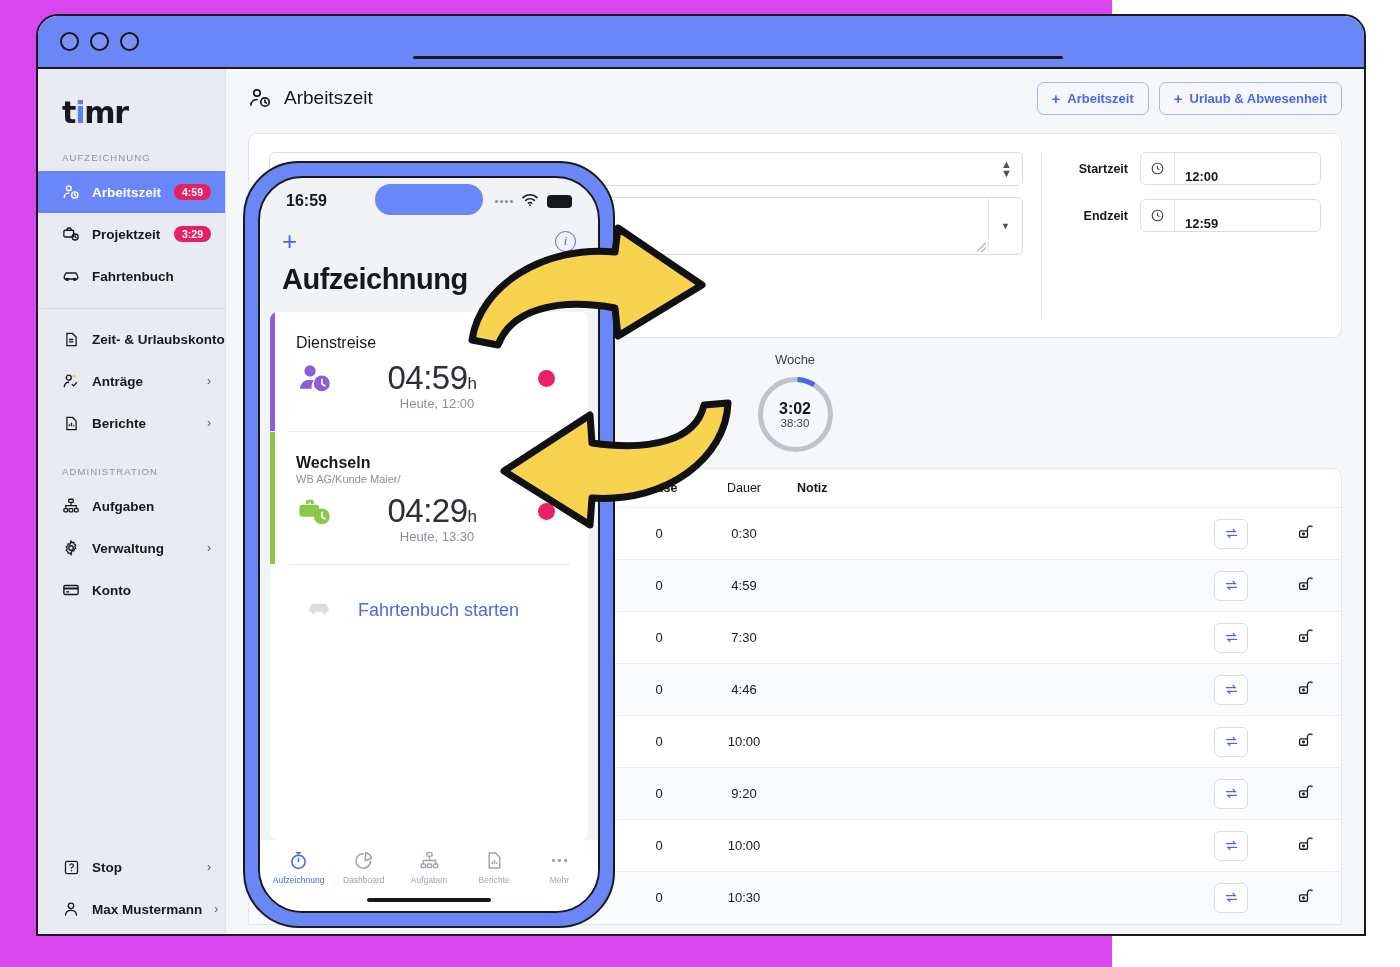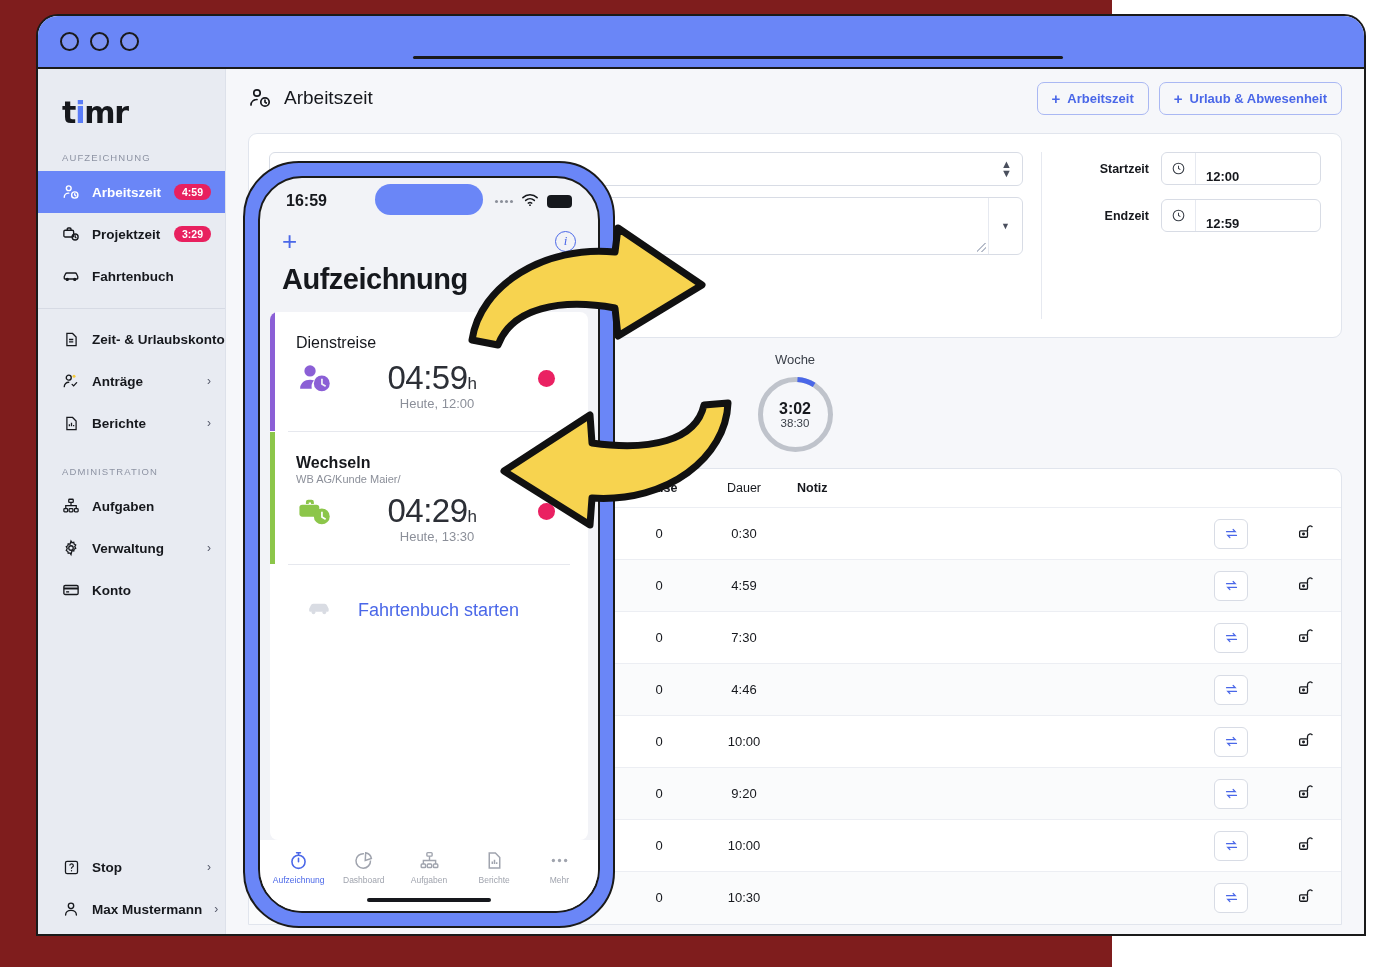--- a/index.html
+++ b/index.html
@@ -1,21 +1,21 @@
 <!DOCTYPE html>
 <html><head>
 <meta charset="utf-8">
 <style>
   * { box-sizing: border-box; margin:0; padding:0; }
   html,body { width:1400px; height:967px; overflow:hidden; }
   body {
     font-family: "Liberation Sans", sans-serif;
     background: #ffffff;
   }
-  .stage { position:relative; width:1112px; height:967px; background:#7f1d1d; }
+  .stage { position:relative; width:1112px; height:967px; background:#d946ef; }
 
   
   .window {
     position:absolute; left:36px; top:14px; width:1330px; height:922px;
     border:2.5px solid #1a1a1a; border-radius:22px 22px 0 0;
     background:#f4f6f9; overflow:hidden;
   }
   .titlebar {
     height:53px; background:#6a86f7; position:relative;
     border-bottom:2.5px solid #1a1a1a;
@@ -82,21 +82,21 @@
   }
   .ta-field { flex:1; }
   .ta-drop { width:34px; border-left:1px solid #e6e9f0; display:flex; align-items:center; justify-content:center; color:#4a4f5d; font-size:9px; }
   .resize-grip { position:absolute; right:36px; bottom:2px; width:9px; height:9px;
      background:linear-gradient(135deg,transparent 42%,#b9bfcc 42%,#b9bfcc 52%,transparent 52%,transparent 68%,#b9bfcc 68%,#b9bfcc 78%,transparent 78%); }
   .timer-row { display:flex; align-items:center; gap:14px; margin-top:10px; padding-left:30px; }
   .rec-halo { width:30px; height:30px; border-radius:50%; background:#e4e6ec; display:flex; align-items:center; justify-content:center; }
   .rec-dot { width:17px; height:17px; border-radius:50%; background:#ea2162; }
   .timer-val { font-size:30px; color:#44484f; font-weight:400; }
 
-  .form-right { width:280px; border-left:1px solid #e6e9f0; padding-left:41px; }
+  .form-right { width:280px; border-left:1px solid #e6e9f0; padding-left:20px; }
   .field-row { display:flex; align-items:center; gap:12px; margin-bottom:14px; }
   .field-row .flbl { width:66px; text-align:right; font-size:12.5px; font-weight:700; color:#16181d; }
   .time-box { display:flex; border:1px solid #d8dce5; border-radius:6px; height:33px; overflow:hidden; background:#fff; flex:1; }
   .time-ico { width:34px; display:flex; align-items:center; justify-content:center; border-right:1px solid #e6e9f0; }
   .time-val { display:flex; align-items:center; padding:0 10px; font-size:13px; font-weight:700; color:#16181d;margin-top:16px; }
   .act-row { display:flex; justify-content:flex-end; gap:9px; margin-top:26px; }
   .btn-primary { background:#6a86f7; color:#fff; border:none; border-radius:6px; padding:9px 17px; font-size:13px; cursor:pointer; font-family:inherit; }
   .btn-plain { background:#fff; color:#16181d; border:1px solid #d8dce5; border-radius:6px; padding:9px 15px; font-size:13px; cursor:pointer; font-family:inherit; }
 
   

